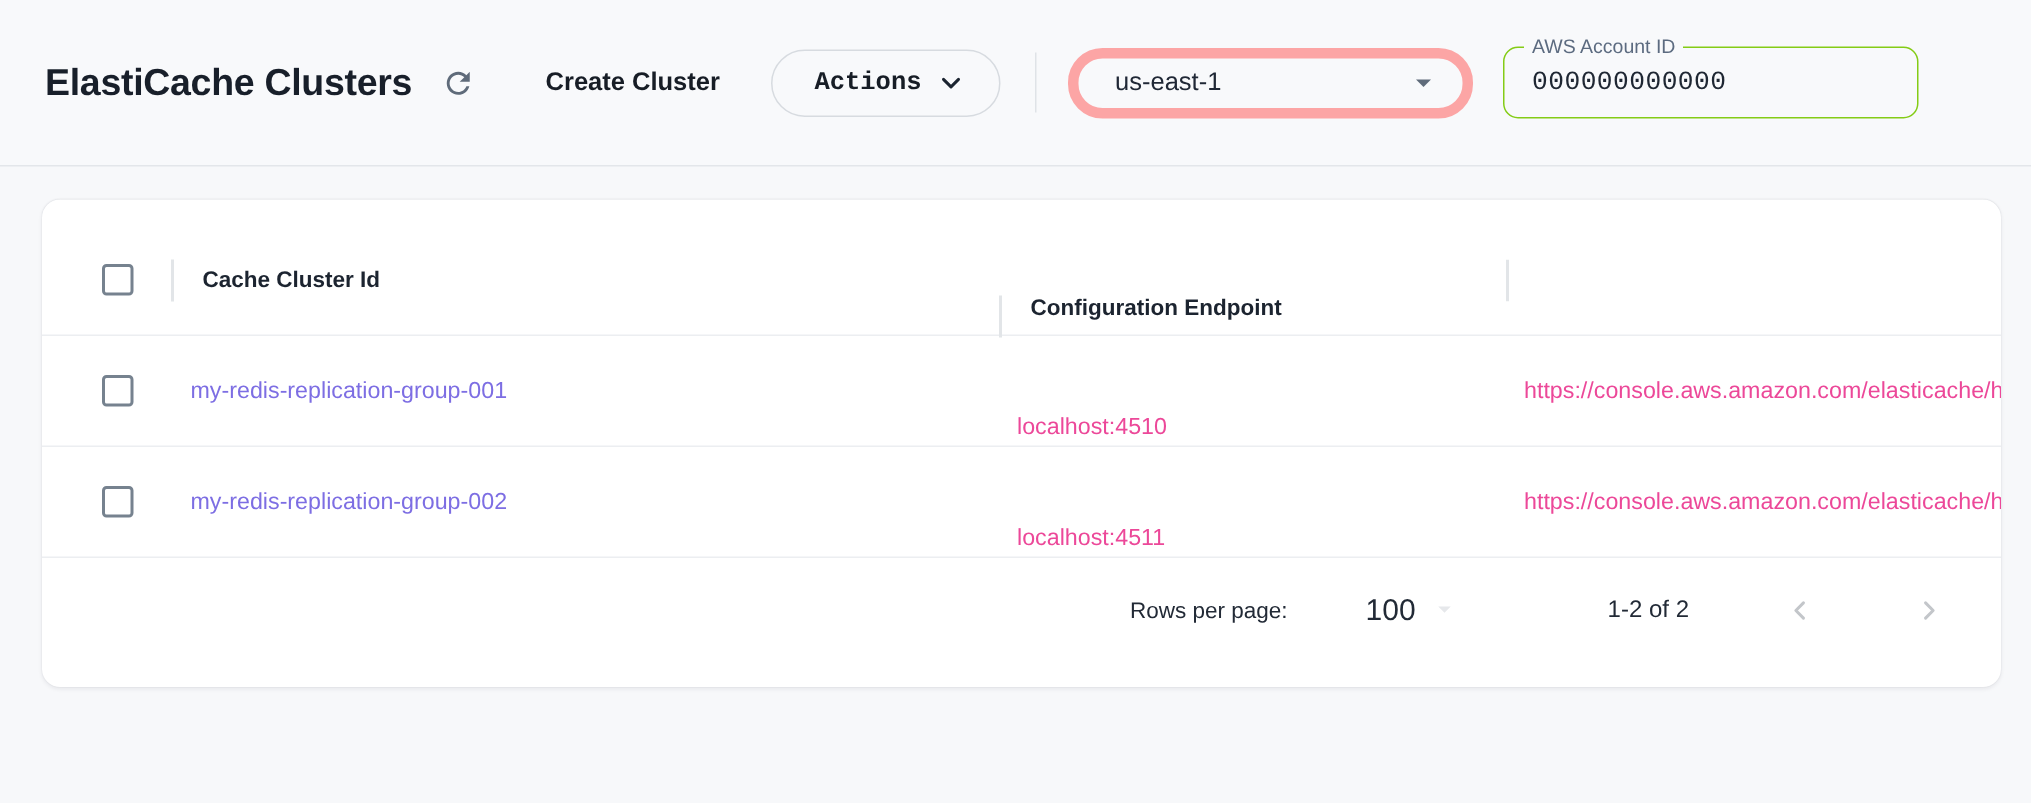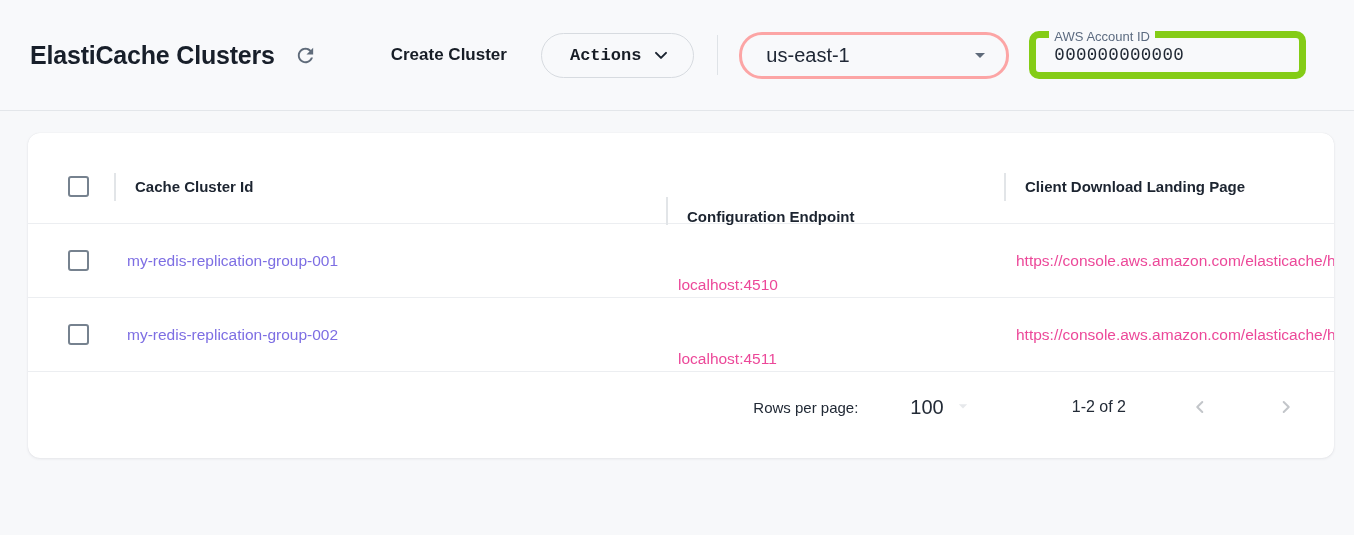--- a/index.html
+++ b/index.html
@@ -20,52 +20,52 @@
     margin-left:30px;
     font-size:25px; font-weight:700; color:#181f2a; letter-spacing:-0.2px;
     white-space:nowrap;
   }
   .icon-btn {
     margin-left:16px;
     background:none; border:none; cursor:pointer;
     width:30px; height:30px; display:flex; align-items:center; justify-content:center;
   }
   .text-btn {
-    margin-left:70px;
+    margin-left:43px;
     background:none; border:none; cursor:pointer;
     font-family:inherit; font-size:17px; font-weight:700; color:#171d26;
     white-space:nowrap;
   }
   .outline-btn {
     margin-left:34px;
     height:45px; padding:0 22px 0 28px;
     background:#f8f9fb; border:1px solid #d7dbe0; border-radius:23px;
     display:flex; align-items:center; gap:10px;
     font-family:Liberation Mono, monospace; font-size:17px; font-weight:700; color:#171d26;
     cursor:pointer; white-space:nowrap;
   }
   .vdivider {
     margin-left:23px;
     width:1px; height:40px; background:#dfe3e7;
   }
   .region-select {
     margin-left:21px;
     width:270px; height:47px;
-    border:3px solid #fca5a5; border-radius:23px;
+    border:7px solid #fca5a5; border-radius:23px;
     display:flex; align-items:center;
     padding:0 14px 0 24px;
-    font-size:20px; color:#202836;
+    font-size:17px; color:#202836;
     cursor:pointer;
   }
   .region-select .grow { flex:1; }
   .account-field {
     margin-left:20px;
     position:relative;
     width:277px; height:48px;
-    border:7px solid #84cc16; border-radius:10px;
+    border:1px solid #84cc16; border-radius:10px;
     display:flex; align-items:center;
   }
   .account-label {
     position:absolute; top:-9px; left:13px;
     background:#f8f9fb; padding:0 5px;
     font-size:13px; color:#5c6b80; white-space:nowrap;
   }
   .account-field input {
     width:100%; border:none; outline:none; background:transparent;
     font-family:Liberation Mono, monospace; font-size:17.5px; color:#1f2733;
@@ -81,21 +81,21 @@
     padding-top:17px;
     overflow:hidden;
   }
   .trow {
     display:flex; align-items:center;
     height:74px;
     border-bottom:1px solid #eceef1;
   }
   .cell-check { width:86px; padding-left:40px; display:flex; align-items:center; }
   .cell-1 { width:552px; display:flex; align-items:center; }
-  .cell-2 { width:338px; display:flex; align-items:flex-end;margin-top:48px; }
+  .cell-2 { width:338px; display:flex; align-items:flex-start;margin-top:48px; }
   .cell-3 { flex:1; display:flex; align-items:center; overflow:hidden; }
   .thead .cell-1, .thead .cell-2, .thead .cell-3 { font-size:15px; font-weight:700; color:#1c2430; }
   .col-divider { width:2px; height:28px; background:#e2e5e8; margin-right:19px; flex:none; }
   .body-pad-1 { padding-left:13px; }
   .body-pad-2 { padding-left:12px; }
   .body-pad-3 { padding-left:12px; }
   .checkbox {
     width:21px; height:21px; flex:none;
     border:2px solid #76828f; border-radius:3px;
     background:#fff; cursor:pointer;
@@ -173,21 +173,20 @@
     <div class="cell-1">
       <span class="col-divider"></span>
       <span>Cache Cluster Id</span>
     </div>
     <div class="cell-2">
       <span class="col-divider"></span>
       <span>Configuration Endpoint</span>
     </div>
     <div class="cell-3">
       <span class="col-divider"></span>
-      <span>Client Download Landing Page</span>
     </div>
   </div>
 
   <div class="trow">
     <div class="cell-check">
       <span class="checkbox"></span>
     </div>
     <div class="cell-1 body-pad-1">
       <a class="link">my-redis-replication-group-001</a>
     </div>

